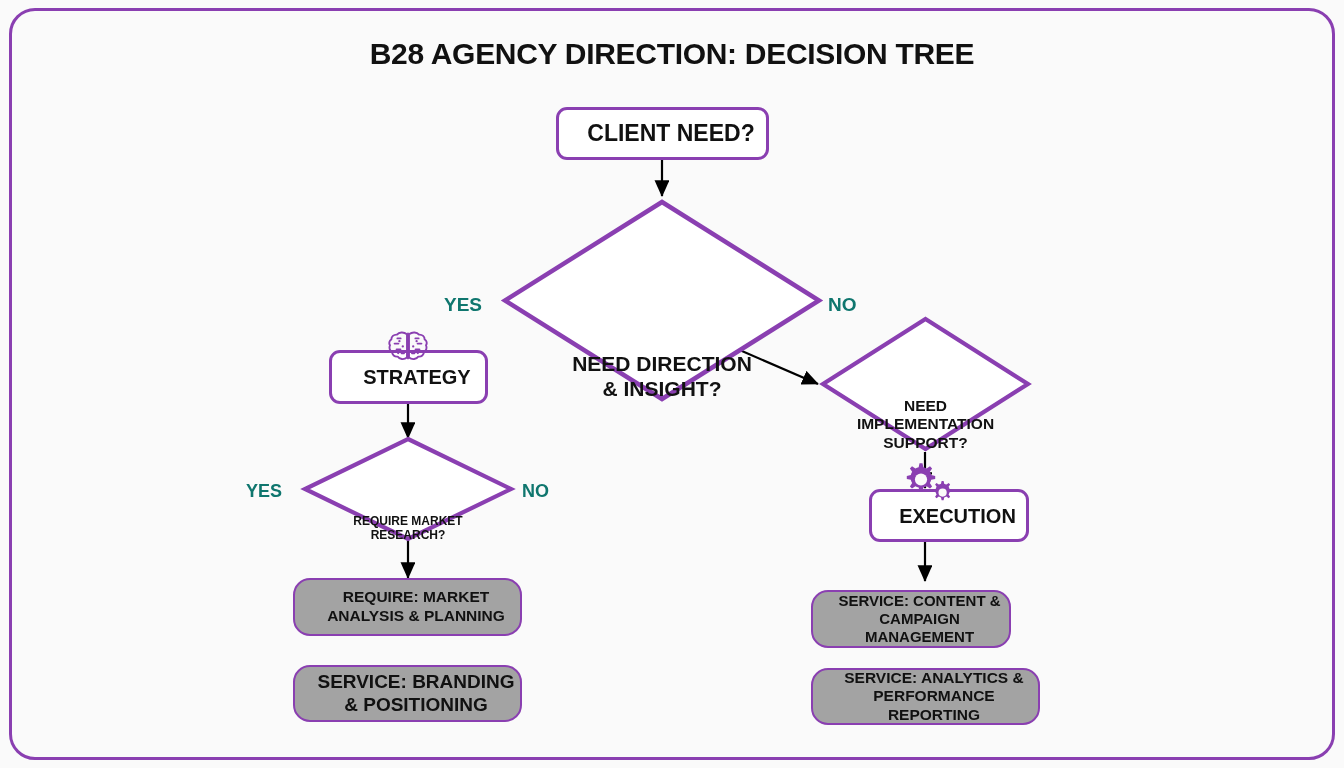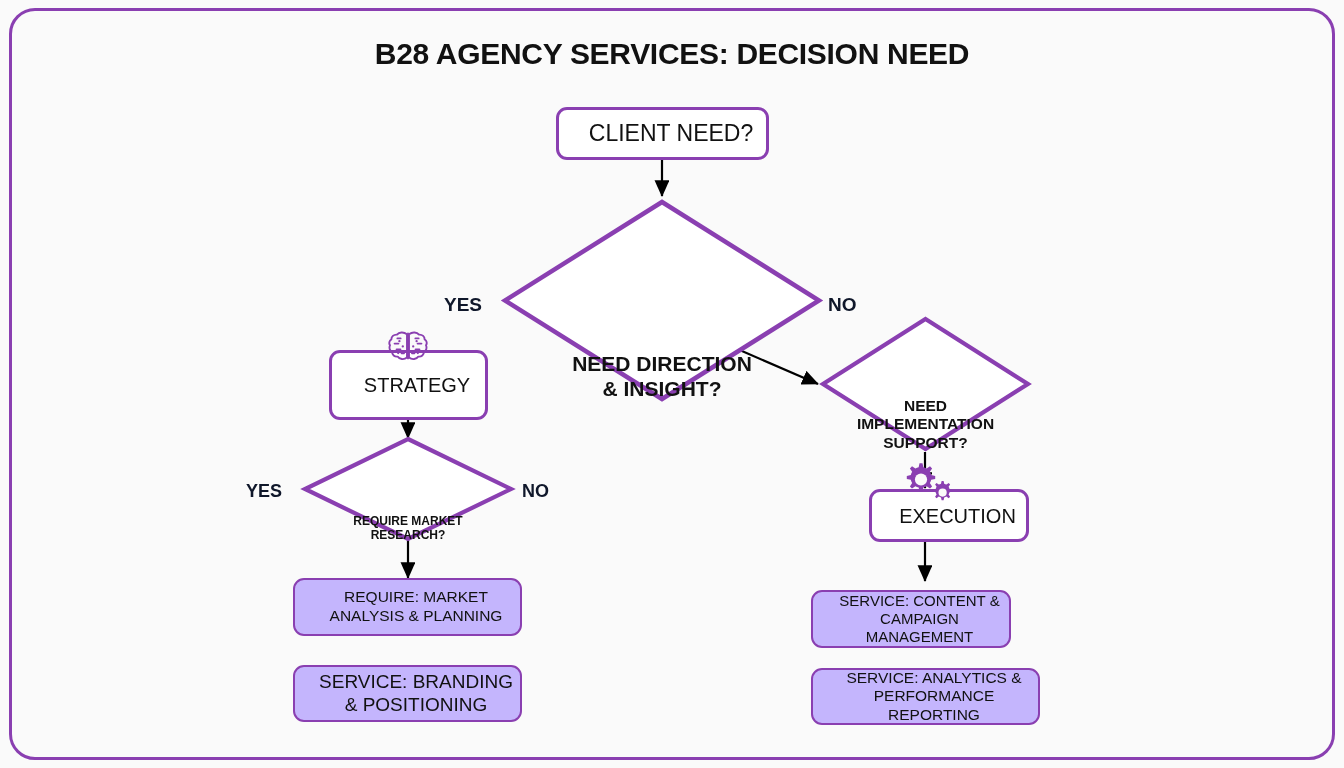--- a/index.html
+++ b/index.html
@@ -46,33 +46,33 @@
 
   
   .node {
     position: absolute;
     box-sizing: border-box;
     display: flex;
     align-items: center;
     justify-content: center;
     text-align: center;
     color: #111111;
-    font-weight: normal;
+    font-weight: bold;
     line-height: 1.2;
     padding-left: 17px;
   }
   .rrect {
     border: 3px solid #8a3fb1;
     border-radius: 11px;
     background: #ffffff;
   }
   .rrect-filled {
     border: 2.5px solid #8a3fb1;
-    border-radius: 11px;
-    background: #c4b5fd;
+    border-radius: 17px;
+    background: #a3a3a3;
   }
   .diamond-wrap {
     position: absolute;
   }
   .diamond-wrap svg {
     position: absolute;
     left: 0;
     top: 0;
     overflow: visible;
   }
@@ -87,21 +87,21 @@
     justify-content: center;
     text-align: center;
     font-weight: bold;
     color: #111111;
     line-height: 1.18;
     pointer-events: none;
   }
   .edge-label {
     position: absolute;
     font-weight: bold;
-    color: #0f172a;
+    color: #0f766e;
     white-space: nowrap;
   }
   .icon {
     position: absolute;
   }
   #arrows {
     position: absolute;
     left: 0;
     top: 0;
     width: 1344px;
@@ -109,21 +109,21 @@
     pointer-events: none;
   }
 </style>
 </head>
 <body>
 
 <div id="canvas">
 
   <div id="frame"></div>
 
-  <div id="title">B28 AGENCY SERVICES: DECISION NEED</div>
+  <div id="title">B28 AGENCY DIRECTION: DECISION TREE</div>
 
   <svg id="arrows" viewBox="0 0 1344 768" xmlns="http://www.w3.org/2000/svg">
     <defs>
       <marker id="ah" markerWidth="9" markerHeight="9" refX="7.2" refY="3.4" orient="auto" markerUnits="strokeWidth">
         <path d="M0,0 L7.6,3.4 L0,6.8 z" fill="#000000"></path>
       </marker>
     </defs>
 
     <line x1="662" y1="160" x2="662" y2="196" stroke="#000000" stroke-width="2.2" marker-end="url(#ah)"></line>
 
@@ -151,21 +151,21 @@
         <div>NEED DIRECTION</div>
         <div>&amp; INSIGHT?</div>
       </div>
     </div>
   </div>
 
   <div class="edge-label" style="left:444px; top:294px; font-size:19px;">YES</div>
 
   <div class="edge-label" style="left:828px; top:294px; font-size:19px;">NO</div>
 
-  <div class="node rrect" style="left:329px; top:350px; width:159px; height:70px; font-size:20px;">
+  <div class="node rrect" style="left:329px; top:350px; width:159px; height:54px; font-size:20px;">
     <span>STRATEGY</span>
   </div>
 
   <div class="icon" style="left:385px; top:330px; width:46px; height:34px;">
     <svg width="46" height="34" viewBox="0 0 46 34" xmlns="http://www.w3.org/2000/svg">
       <g fill="none" stroke="#8a3fb1" stroke-width="1.9" stroke-linecap="round" stroke-linejoin="round">
         <path d="M22 4.2 C18.5 1.6 14 2.2 12 4.6 C8.6 4.4 6.2 6.6 6.4 9.4 C4.2 10.6 3.6 13.4 5 15.4 C3.8 17.6 4.6 20.6 7 21.6 C7 24.8 9.6 27 12.6 26.6 C14.4 29.4 19 30 22 27.6 Z"></path>
         <path d="M24 4.2 C27.5 1.6 32 2.2 34 4.6 C37.4 4.4 39.8 6.6 39.6 9.4 C41.8 10.6 42.4 13.4 41 15.4 C42.2 17.6 41.4 20.6 39 21.6 C39 24.8 36.4 27 33.4 26.6 C31.6 29.4 27 30 24 27.6 Z"></path>
         <path d="M23 3.4 L23 28.4"></path>
         <path d="M12.4 8.4 L15.6 8.4"></path>

